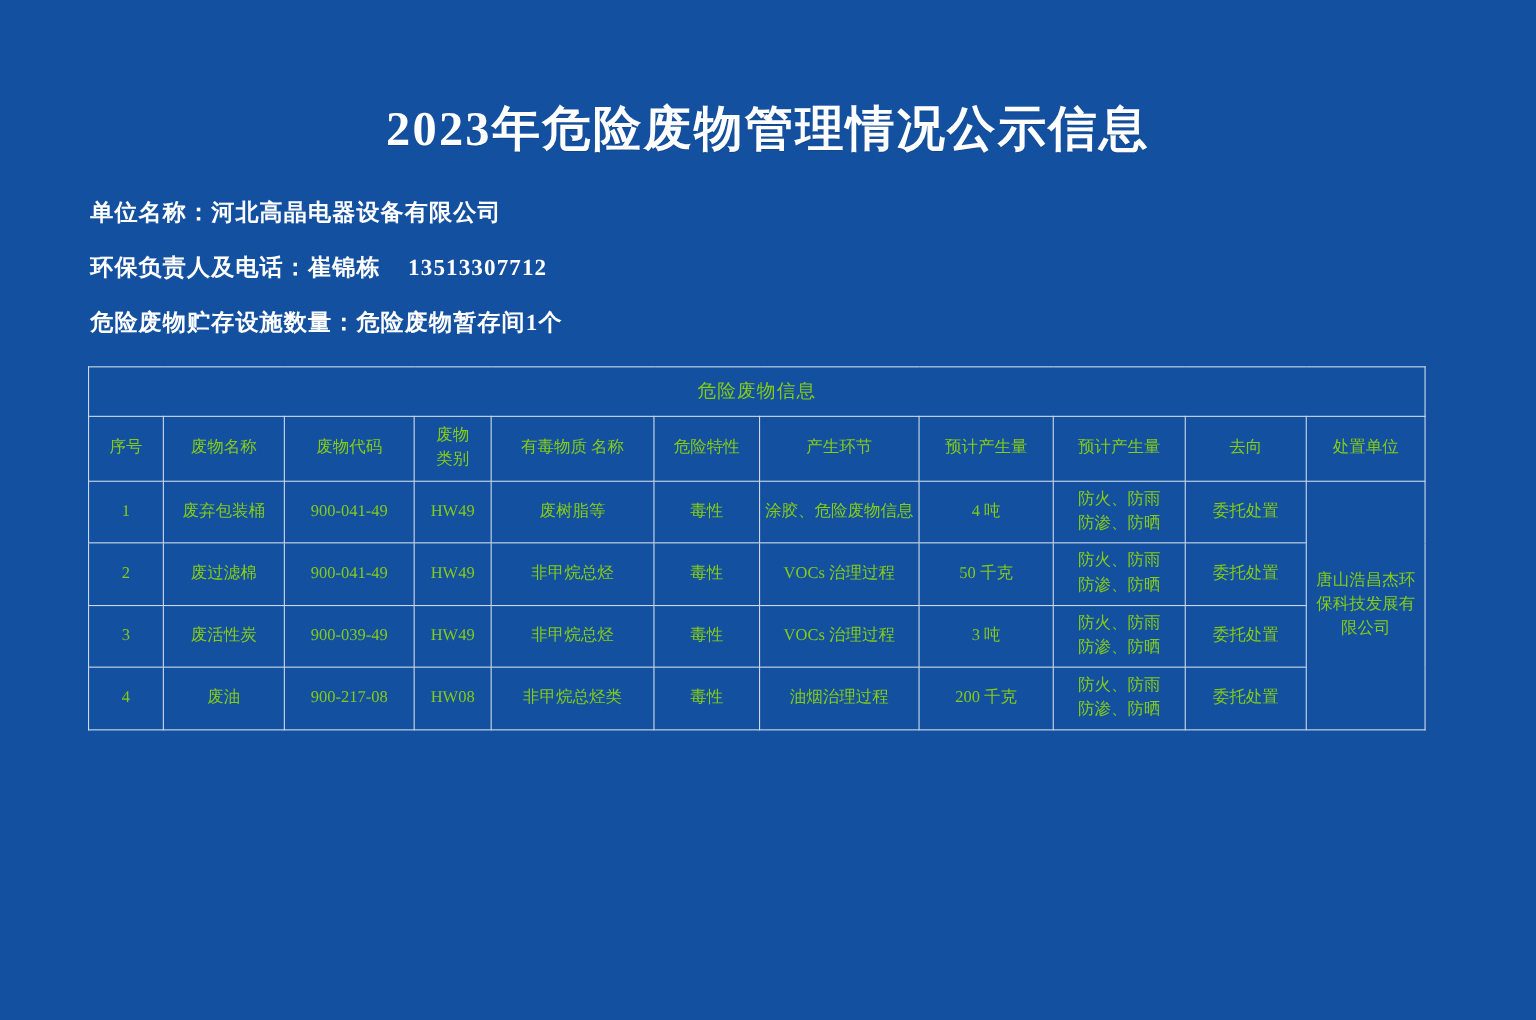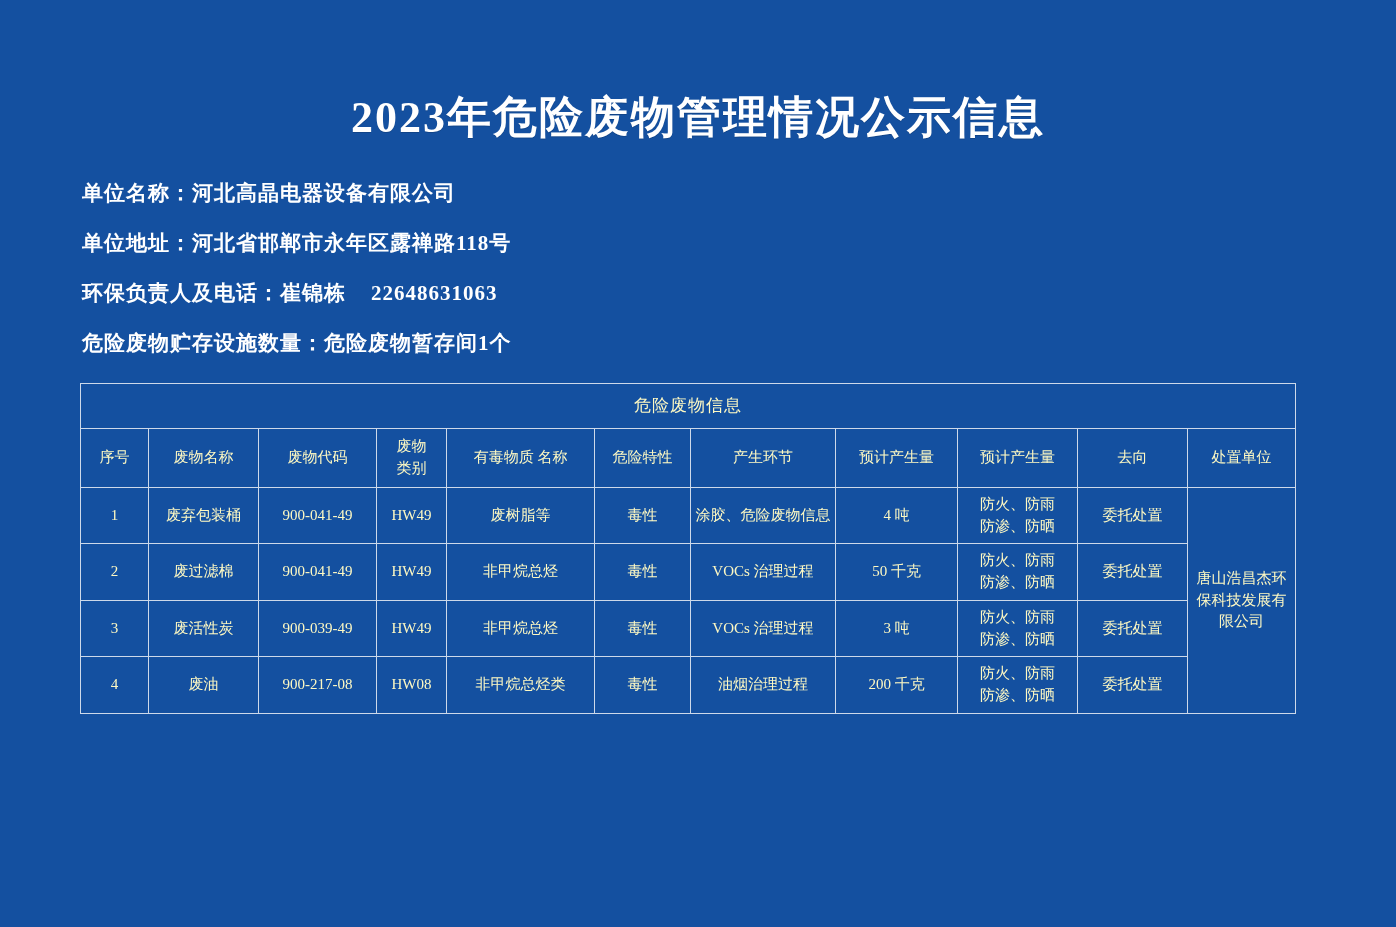--- a/index.html
+++ b/index.html
@@ -46,21 +46,21 @@
   .table-wrap {
     margin-top: 24px;
     padding-left: 10px;
     padding-right: 10px;
   }
   table.hw {
     width: 1215px;
     border-collapse: collapse;
     table-layout: fixed;
     font-size: 15px;
-    color: #fef9c3;
+    color: #84cc16;
   }
   table.hw th, table.hw td {
     border: 1px solid #cdd9ea;
     text-align: center;
     vertical-align: middle;
     padding: 6px 4px;
     line-height: 1.45;
     font-weight: normal;
   }
   table.hw tr.table-banner th {
@@ -84,22 +84,21 @@
 </style>
 </head>
 <body>
 
 <div class="page">
 
   <div class="doc-title">2023年危险废物管理情况公示信息</div>
 
   <div class="meta-list">
     <div class="meta-row"><span>单位名称：</span><span>河北高晶电器设备有限公司</span></div>
-    <div class="meta-row"><span>单位地址：</span><span>河北省邯郸市永年区露禅路118号</span></div>
-    <div class="meta-row"><span>环保负责人及电话：</span><span>崔锦栋    22648631063</span></div>
+    <div class="meta-row"><span>环保负责人及电话：</span><span>崔锦栋    13513307712</span></div>
     <div class="meta-row"><span>危险废物贮存设施数量：</span><span>危险废物暂存间1个</span></div>
   </div>
 
   <div class="table-wrap">
     <table class="hw">
       <colgroup>
         <col style="width:68px">
         <col style="width:110px">
         <col style="width:118px">
         <col style="width:70px">

